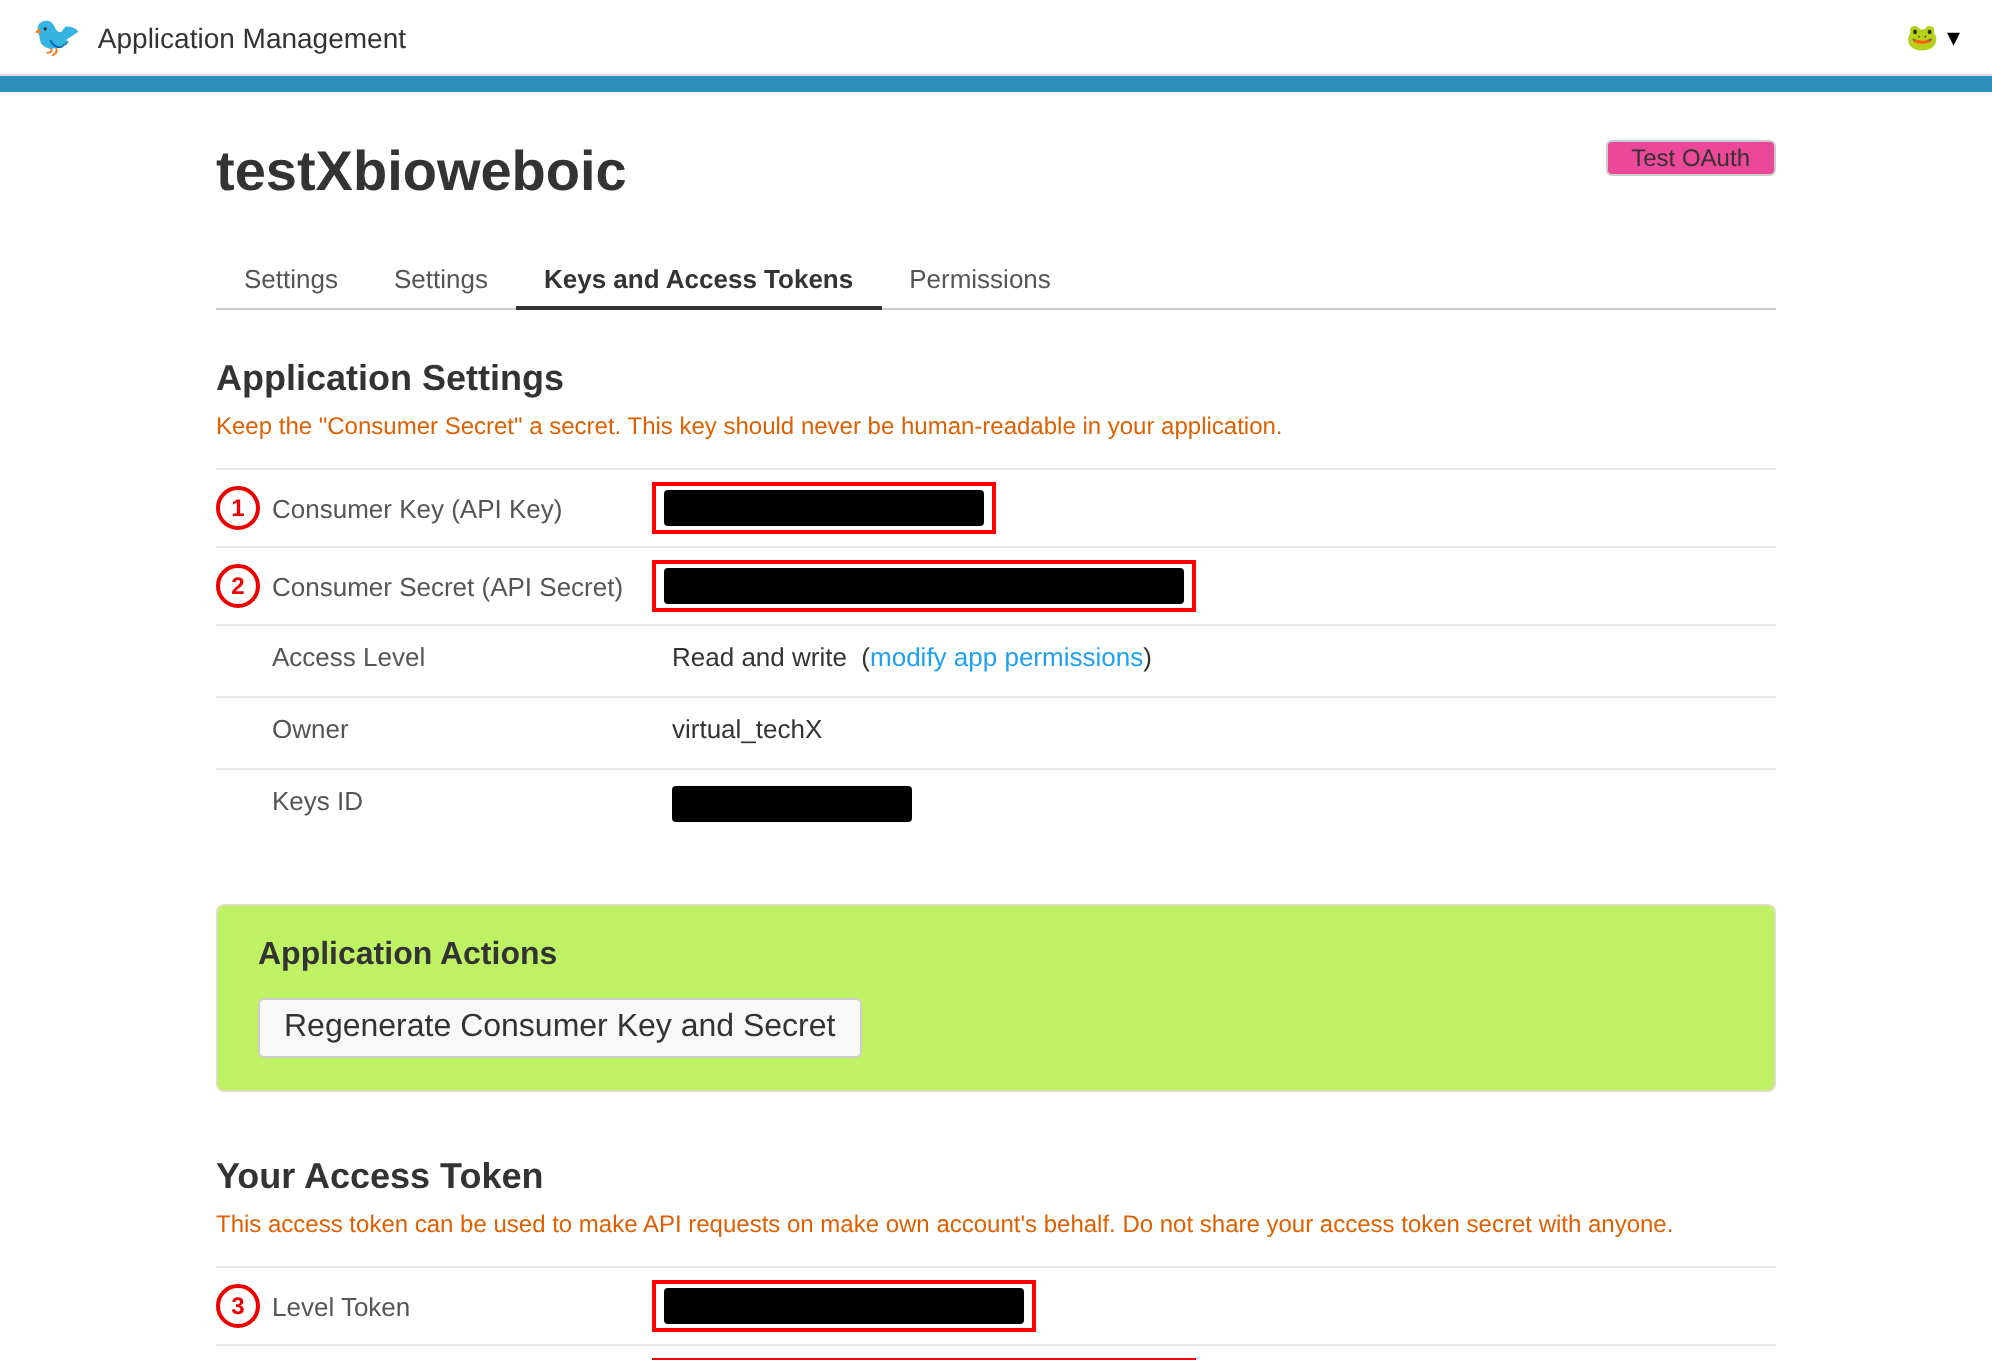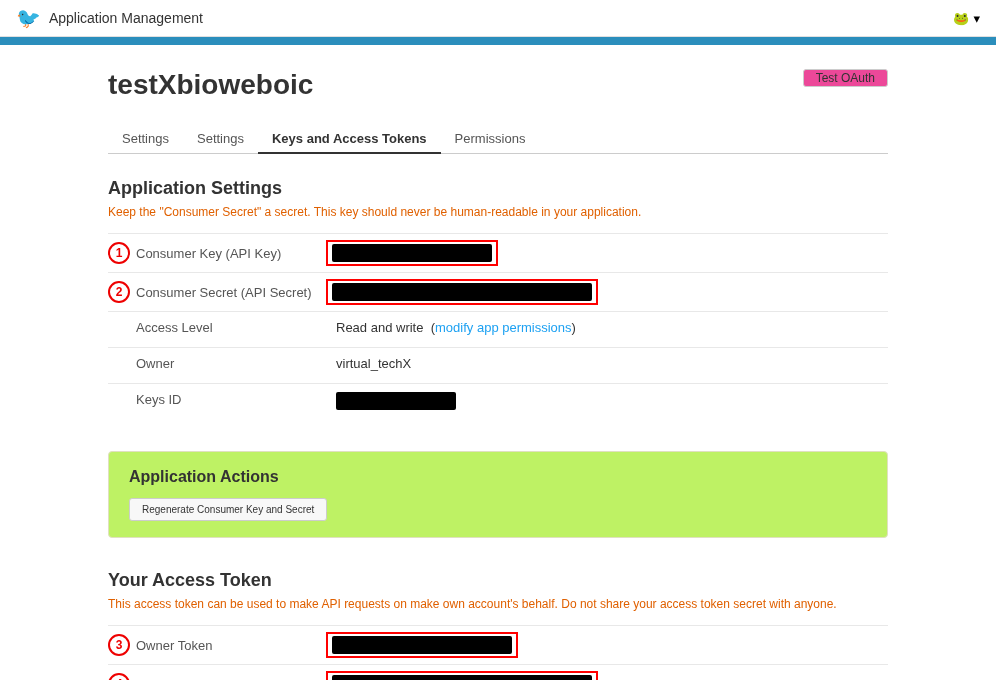--- a/index.html
+++ b/index.html
@@ -146,21 +146,21 @@
     }
     .actions-box-title {
       font-size: 16px;
       font-weight: bold;
       color: #333;
       margin-bottom: 12px;
     }
     .actions-buttons { display: flex; gap: 10px; }
     .action-btn {
       padding: 5px 12px;
-      font-size: 10px;
+      font-size: 16px;
       background: #f8f8f8;
       border: 1px solid #ccc;
       border-radius: 3px;
       cursor: pointer;
       color: #333;
     }
 
     
     .circle-num {
       display: inline-flex;
@@ -270,21 +270,21 @@
       <button class="action-btn">Regenerate Consumer Key and Secret</button>
     </div>
   </div>
 
   <div class="section">
     <div class="section-title">Your Access Token</div>
     <div class="section-subtitle">This access token can be used to make API requests on make own account's behalf. Do not share your access token secret with anyone.</div>
 
     <div class="numbered-row">
       <span class="circle-num">3</span>
-      <div class="field-label">Owner Token</div>
+      <div class="field-label">Level Token</div>
       <div class="field-value">
         <span class="red-box">
           <span class="redacted" style="width:180px;"></span>
         </span>
       </div>
     </div>
 
     <div class="numbered-row">
       <span class="circle-num">4</span>
       <div class="field-label">Access Token Secret</div>

